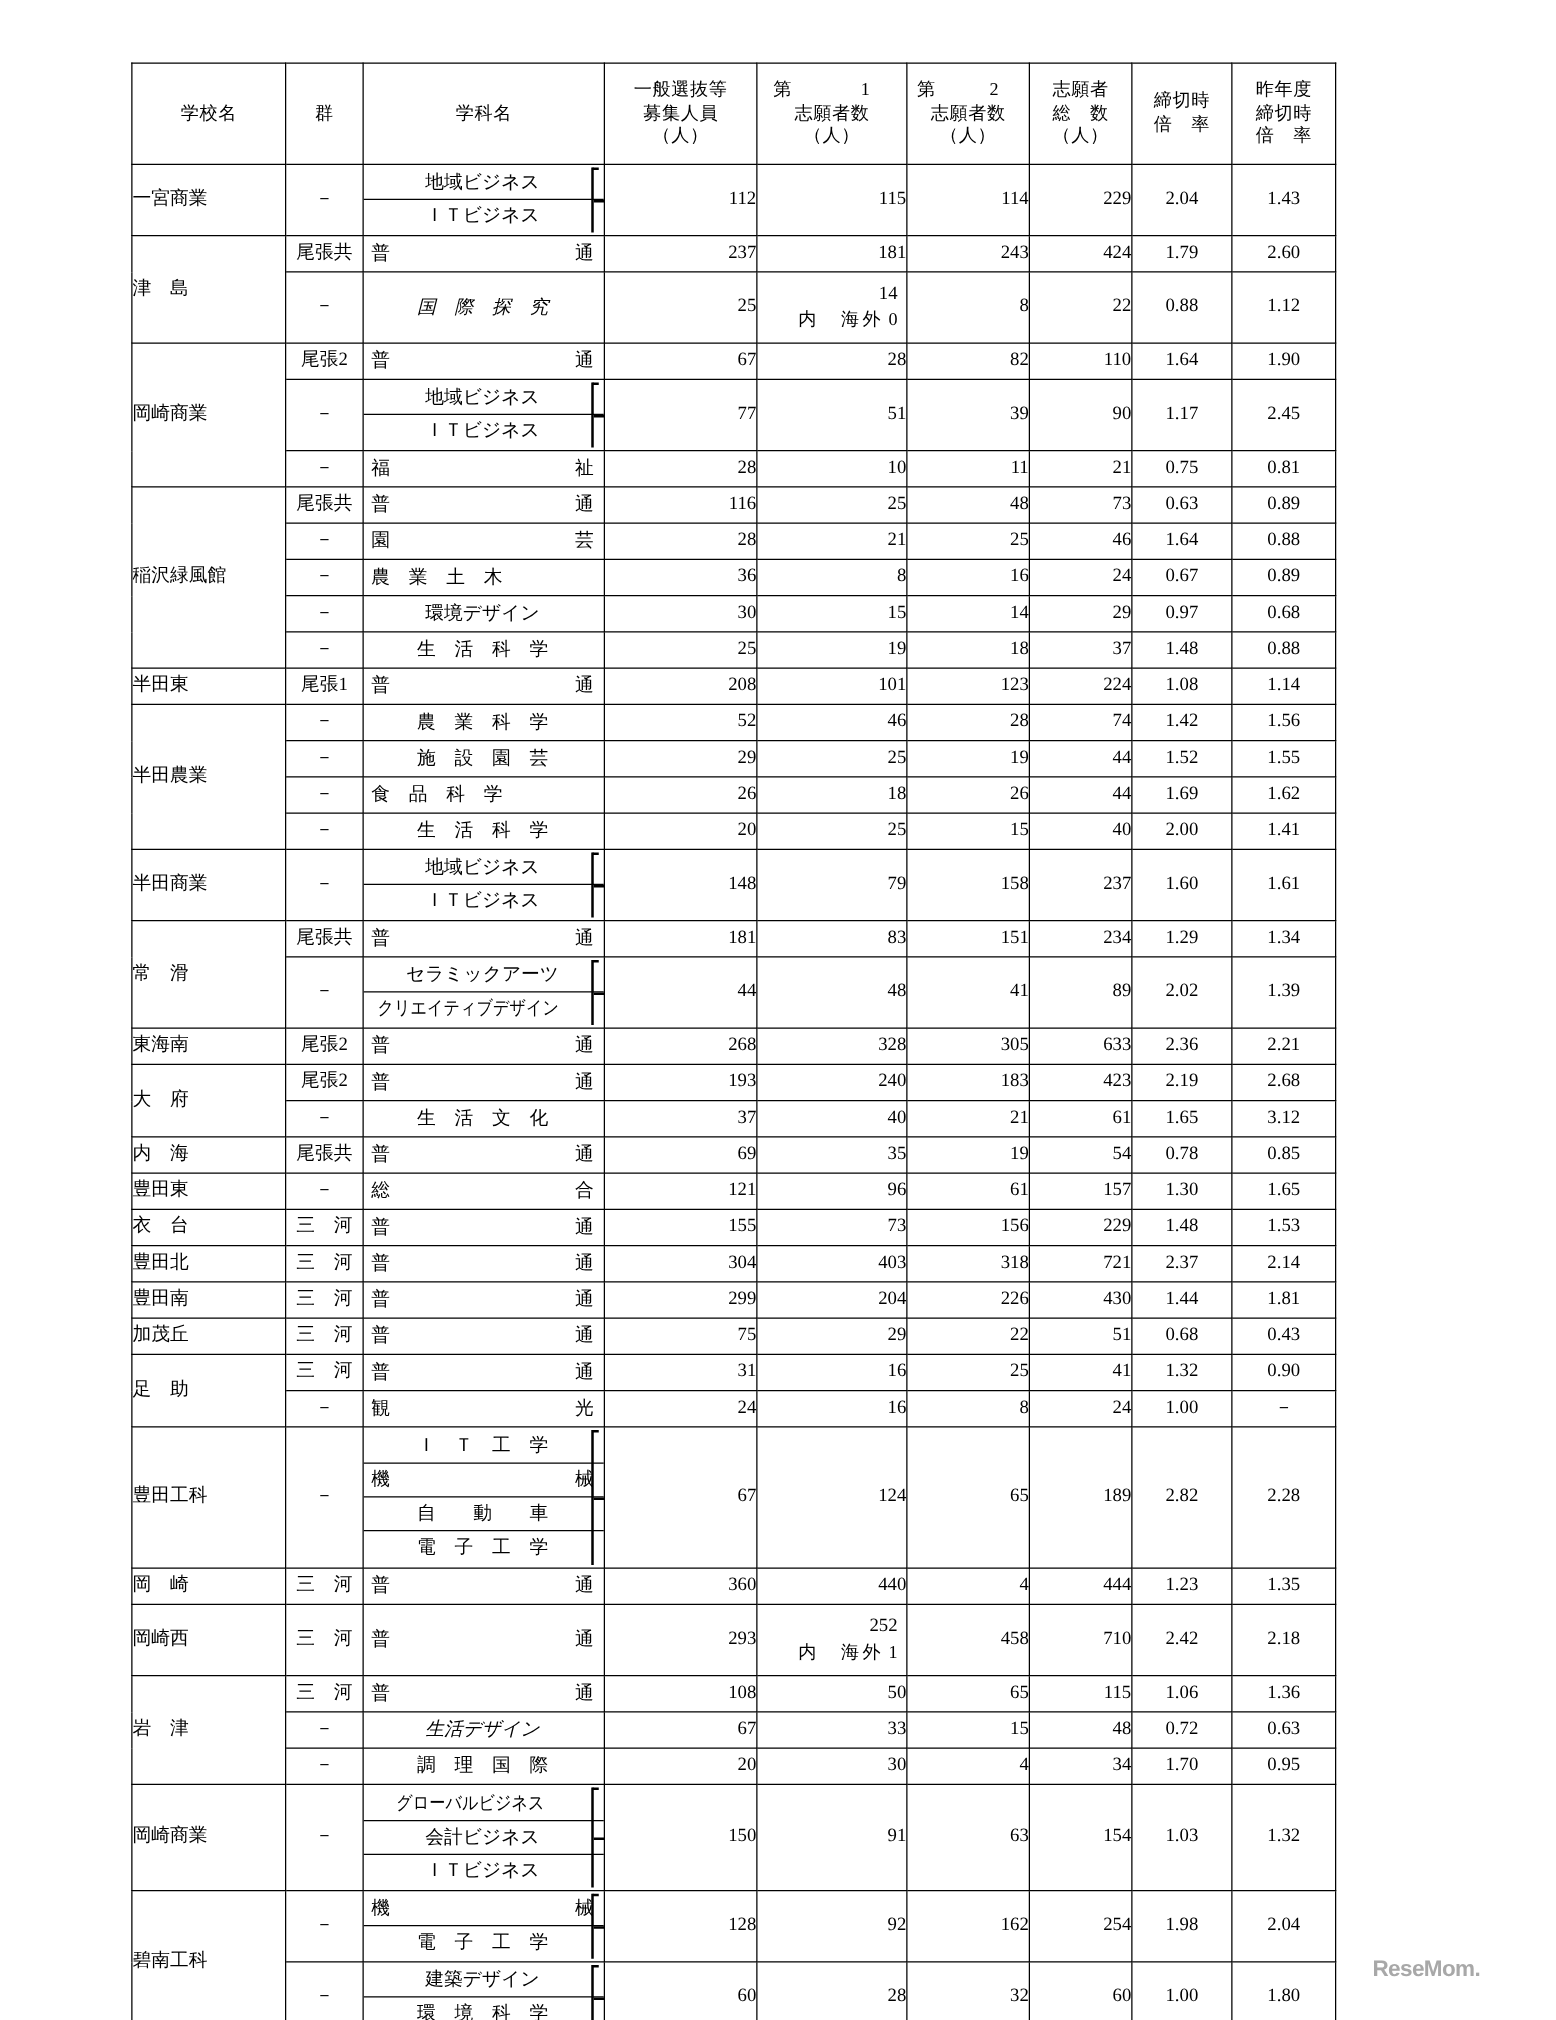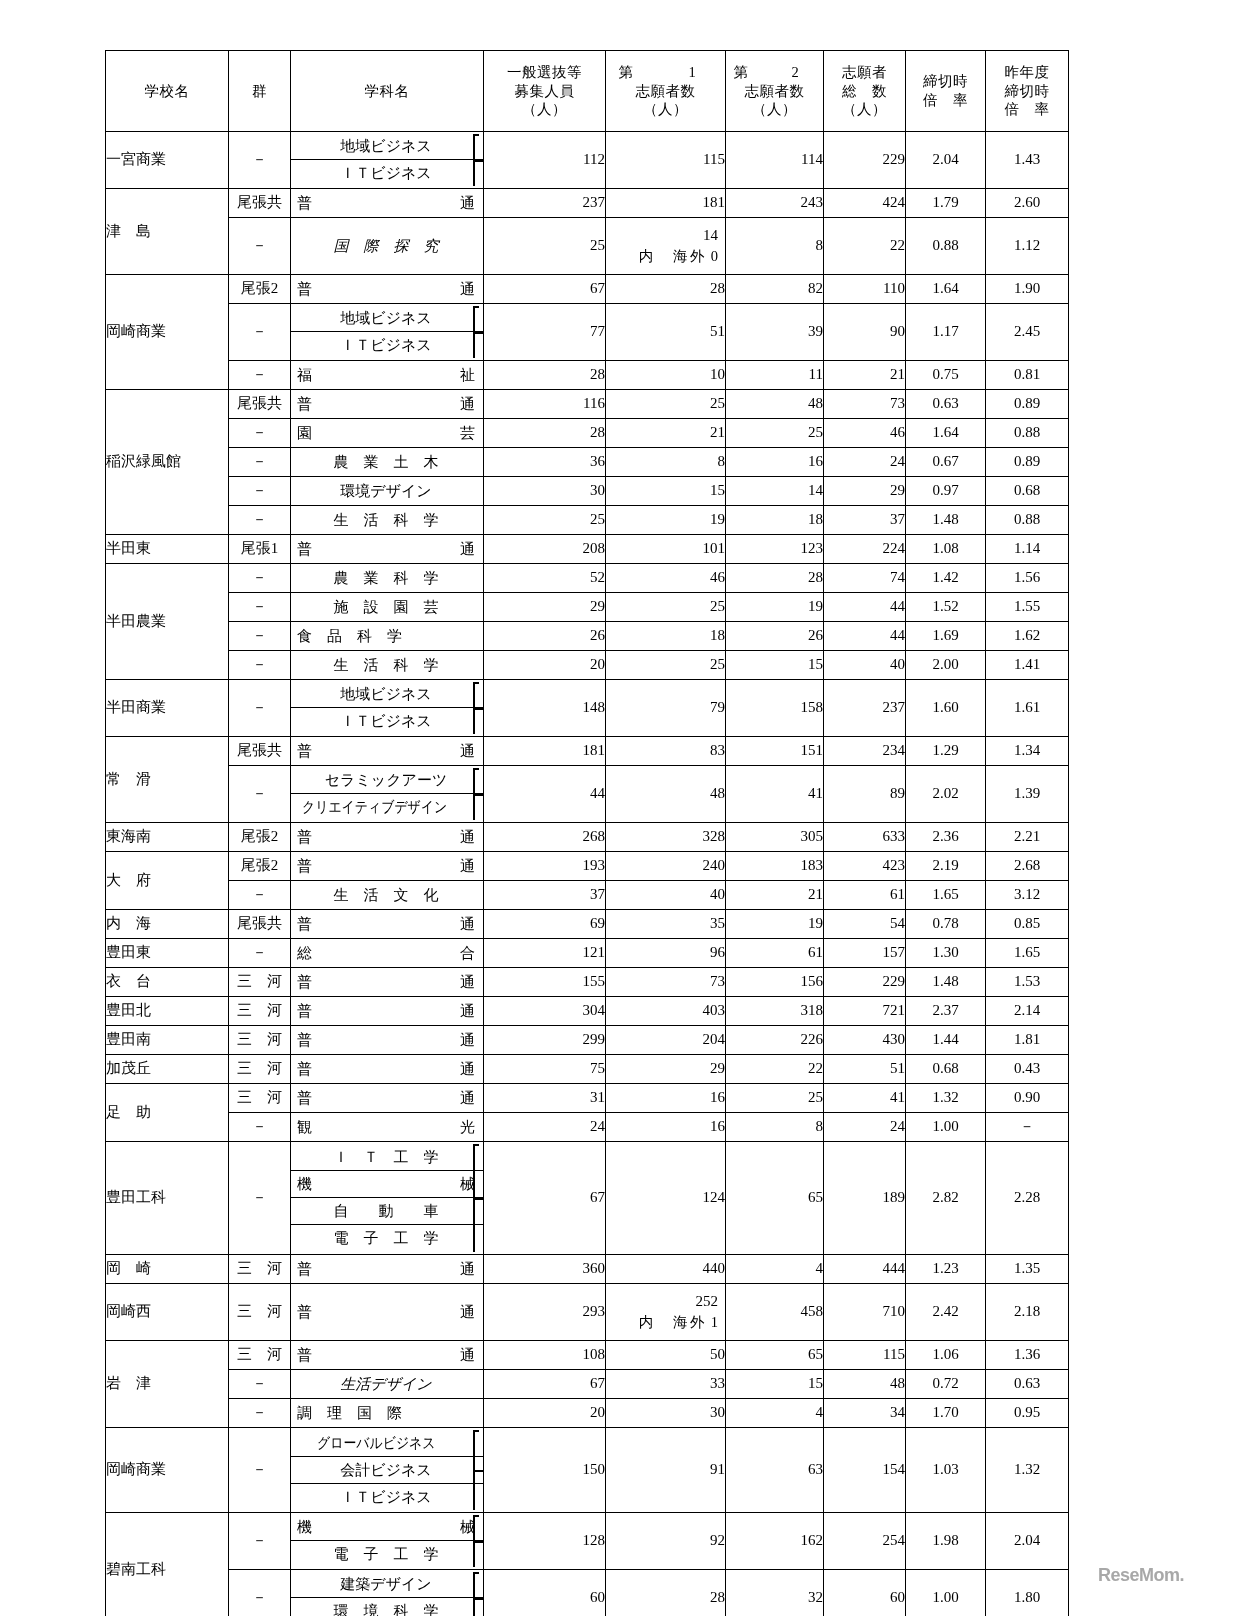--- a/index.html
+++ b/index.html
@@ -305,21 +305,21 @@
           <td class="num"><span>21</span></td>
           <td class="num"><span>25</span></td>
           <td class="num"><span>46</span></td>
           <td class="num-c"><span>1.64</span></td>
           <td class="num-c sep-left"><span>0.88</span></td>
         </tr>
         <tr>
           <td class="cell-group"><span>－</span></td>
           <td class="dept-cell" style="height: 28px;">
             <div class="deptlist">
-              <div class="deptline" style="text-align:center;"><span>農　業　土　木</span></div>
+              <div class="deptline" style=""><span>農　業　土　木</span></div>
             </div>
           </td>
           <td class="num"><span>36</span></td>
           <td class="num"><span>8</span></td>
           <td class="num"><span>16</span></td>
           <td class="num"><span>24</span></td>
           <td class="num-c"><span>0.67</span></td>
           <td class="num-c sep-left"><span>0.89</span></td>
         </tr>
         <tr>
@@ -797,21 +797,21 @@
           <td class="num"><span>33</span></td>
           <td class="num"><span>15</span></td>
           <td class="num"><span>48</span></td>
           <td class="num-c"><span>0.72</span></td>
           <td class="num-c sep-left"><span>0.63</span></td>
         </tr>
         <tr>
           <td class="cell-group"><span>－</span></td>
           <td class="dept-cell" style="height: 28px;">
             <div class="deptlist">
-              <div class="deptline" style=""><span>調　理　国　際</span></div>
+              <div class="deptline" style="text-align:center;"><span>調　理　国　際</span></div>
             </div>
           </td>
           <td class="num"><span>20</span></td>
           <td class="num"><span>30</span></td>
           <td class="num"><span>4</span></td>
           <td class="num"><span>34</span></td>
           <td class="num-c"><span>1.70</span></td>
           <td class="num-c sep-left"><span>0.95</span></td>
         </tr>
         <tr>

